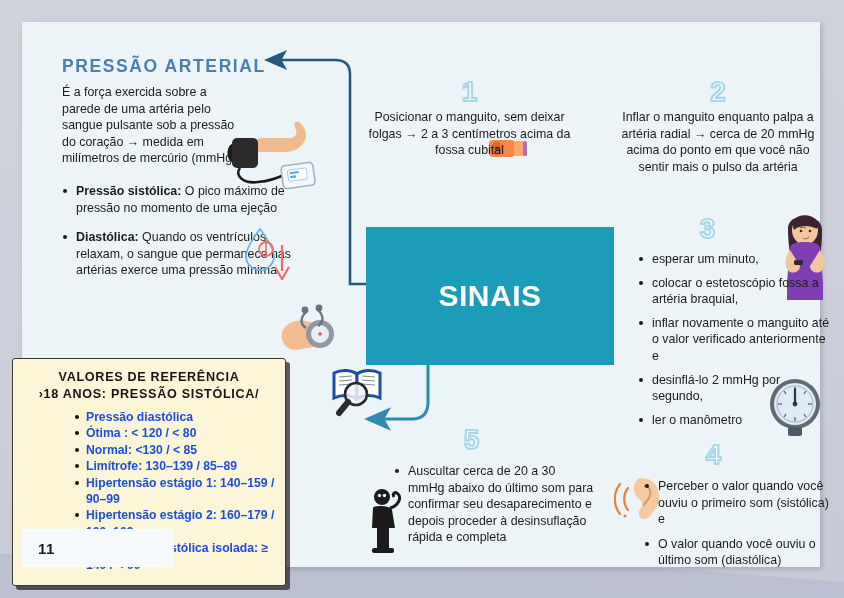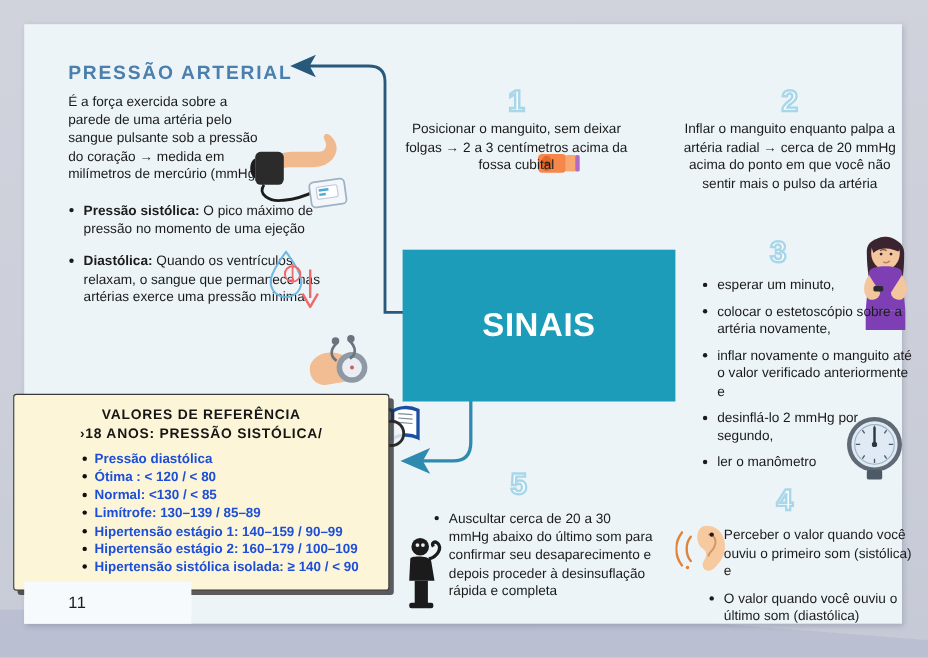--- a/index.html
+++ b/index.html
@@ -51,24 +51,24 @@
   #page-corner {
     position: absolute;
     left: 0;
     bottom: 0;
     width: 152px;
     height: 38px;
     background: #f6fafc;
   }
   #page-number {
     position: absolute;
-    left: 40px;
+    left: 16px;
     bottom: 10px;
     font-size: 15px;
-    font-weight: normal;
+    font-weight: bold;
     color: #1d1d1d;
     letter-spacing: .5px;
     font-family: "Liberation Sans", sans-serif;
   }
 
   
   .txt {
     color: #1b1b1b;
     font-size: 12.4px;
     line-height: 16.6px;
@@ -192,21 +192,21 @@
     width: 200px;
   }
   #step5 .step-num { text-align: left; margin-left: 70px; }
   #step5 ul li { margin-top: 8px; }
 
   
   #ref-box {
     position: absolute;
     left: -10px;
     top: 336px;
-    width: 342px;
+    width: 274px;
     background: #fcf5d8;
     border: 1.5px solid #3a3a3a;
     border-radius: 3px;
     box-shadow: 4px 4px 0 rgba(40,40,40,.75);
     padding: 10px 10px 12px 10px;
     box-sizing: border-box;
   }
   #ref-title {
     text-align: center;
     font-weight: bold;
@@ -431,21 +431,21 @@
 
   <div id="step2">
     <div class="step-num">2</div>
     <div class="txt body">Inflar o manguito enquanto palpa a artéria radial → cerca de 20 mmHg acima do ponto em que você não sentir mais o pulso da artéria</div>
   </div>
 
   <div id="step3">
     <div class="step-num">3</div>
     <ul class="bullet-list">
       <li class="txt">esperar um minuto,</li>
-      <li class="txt">colocar o estetoscópio sobre a artéria novamente,</li>
+      <li class="txt">colocar o estetoscópio fossa a artéria braquial,</li>
       <li class="txt">inflar novamente o manguito até o valor verificado anteriormente e</li>
       <li class="txt">desinflá-lo 2 mmHg por segundo,</li>
       <li class="txt">ler o manômetro</li>
     </ul>
   </div>
 
   <div id="step4">
     <div class="step-num">4</div>
     <ul class="bullet-list">
       <li class="txt">Perceber o valor quando você ouviu o primeiro som (sistólica) e</li>

